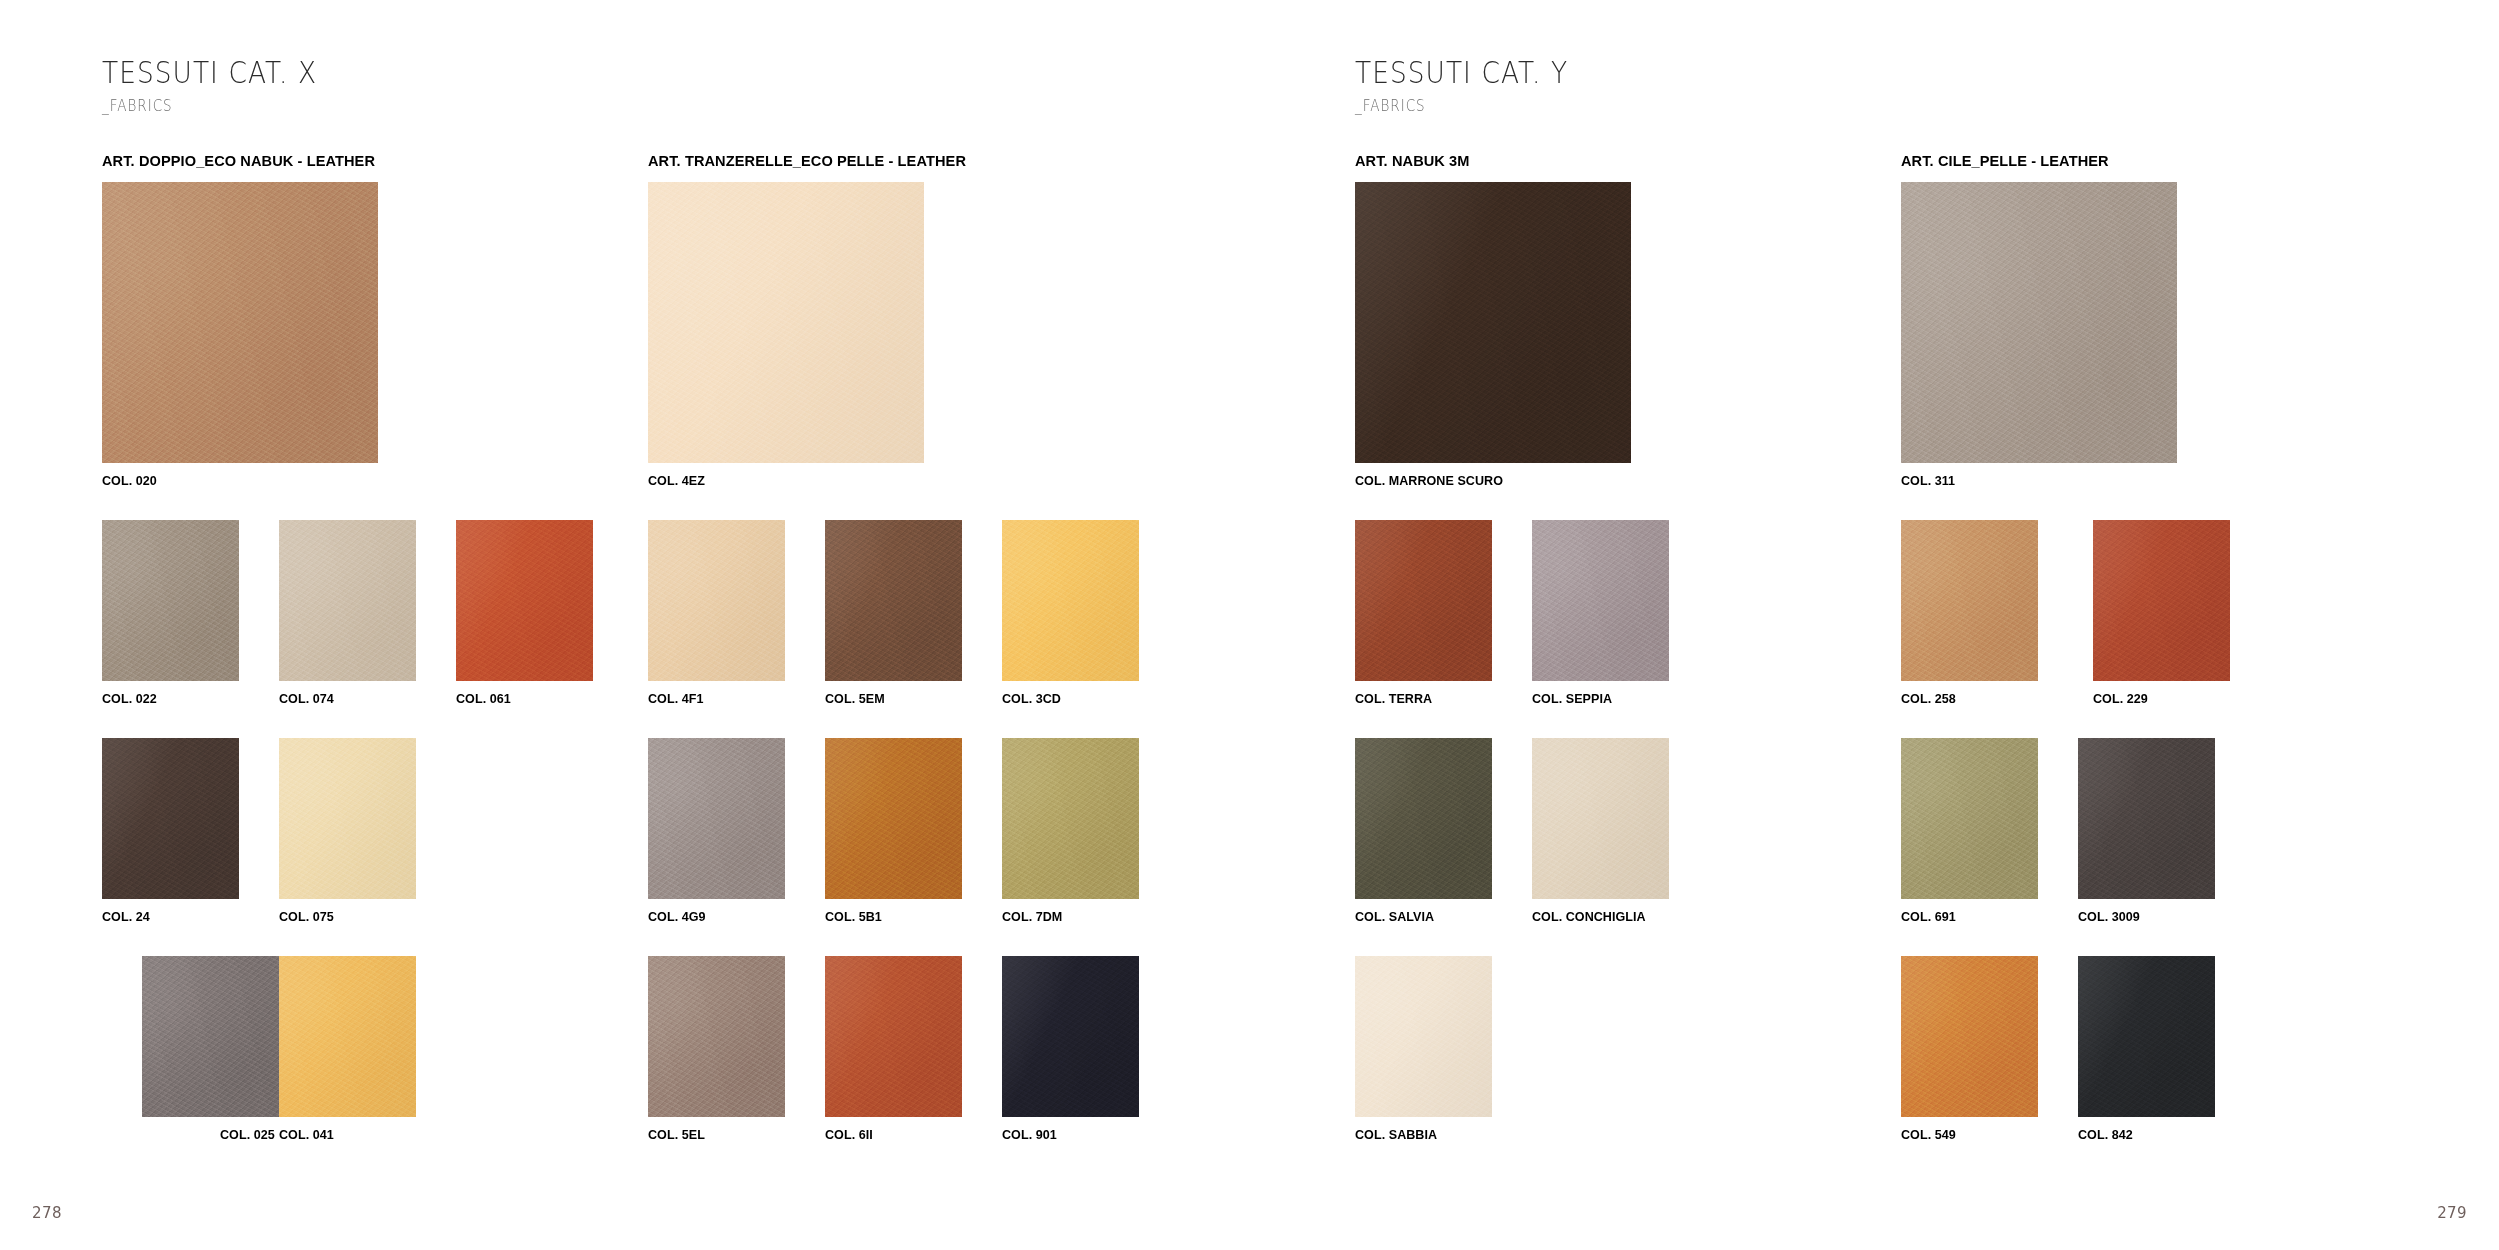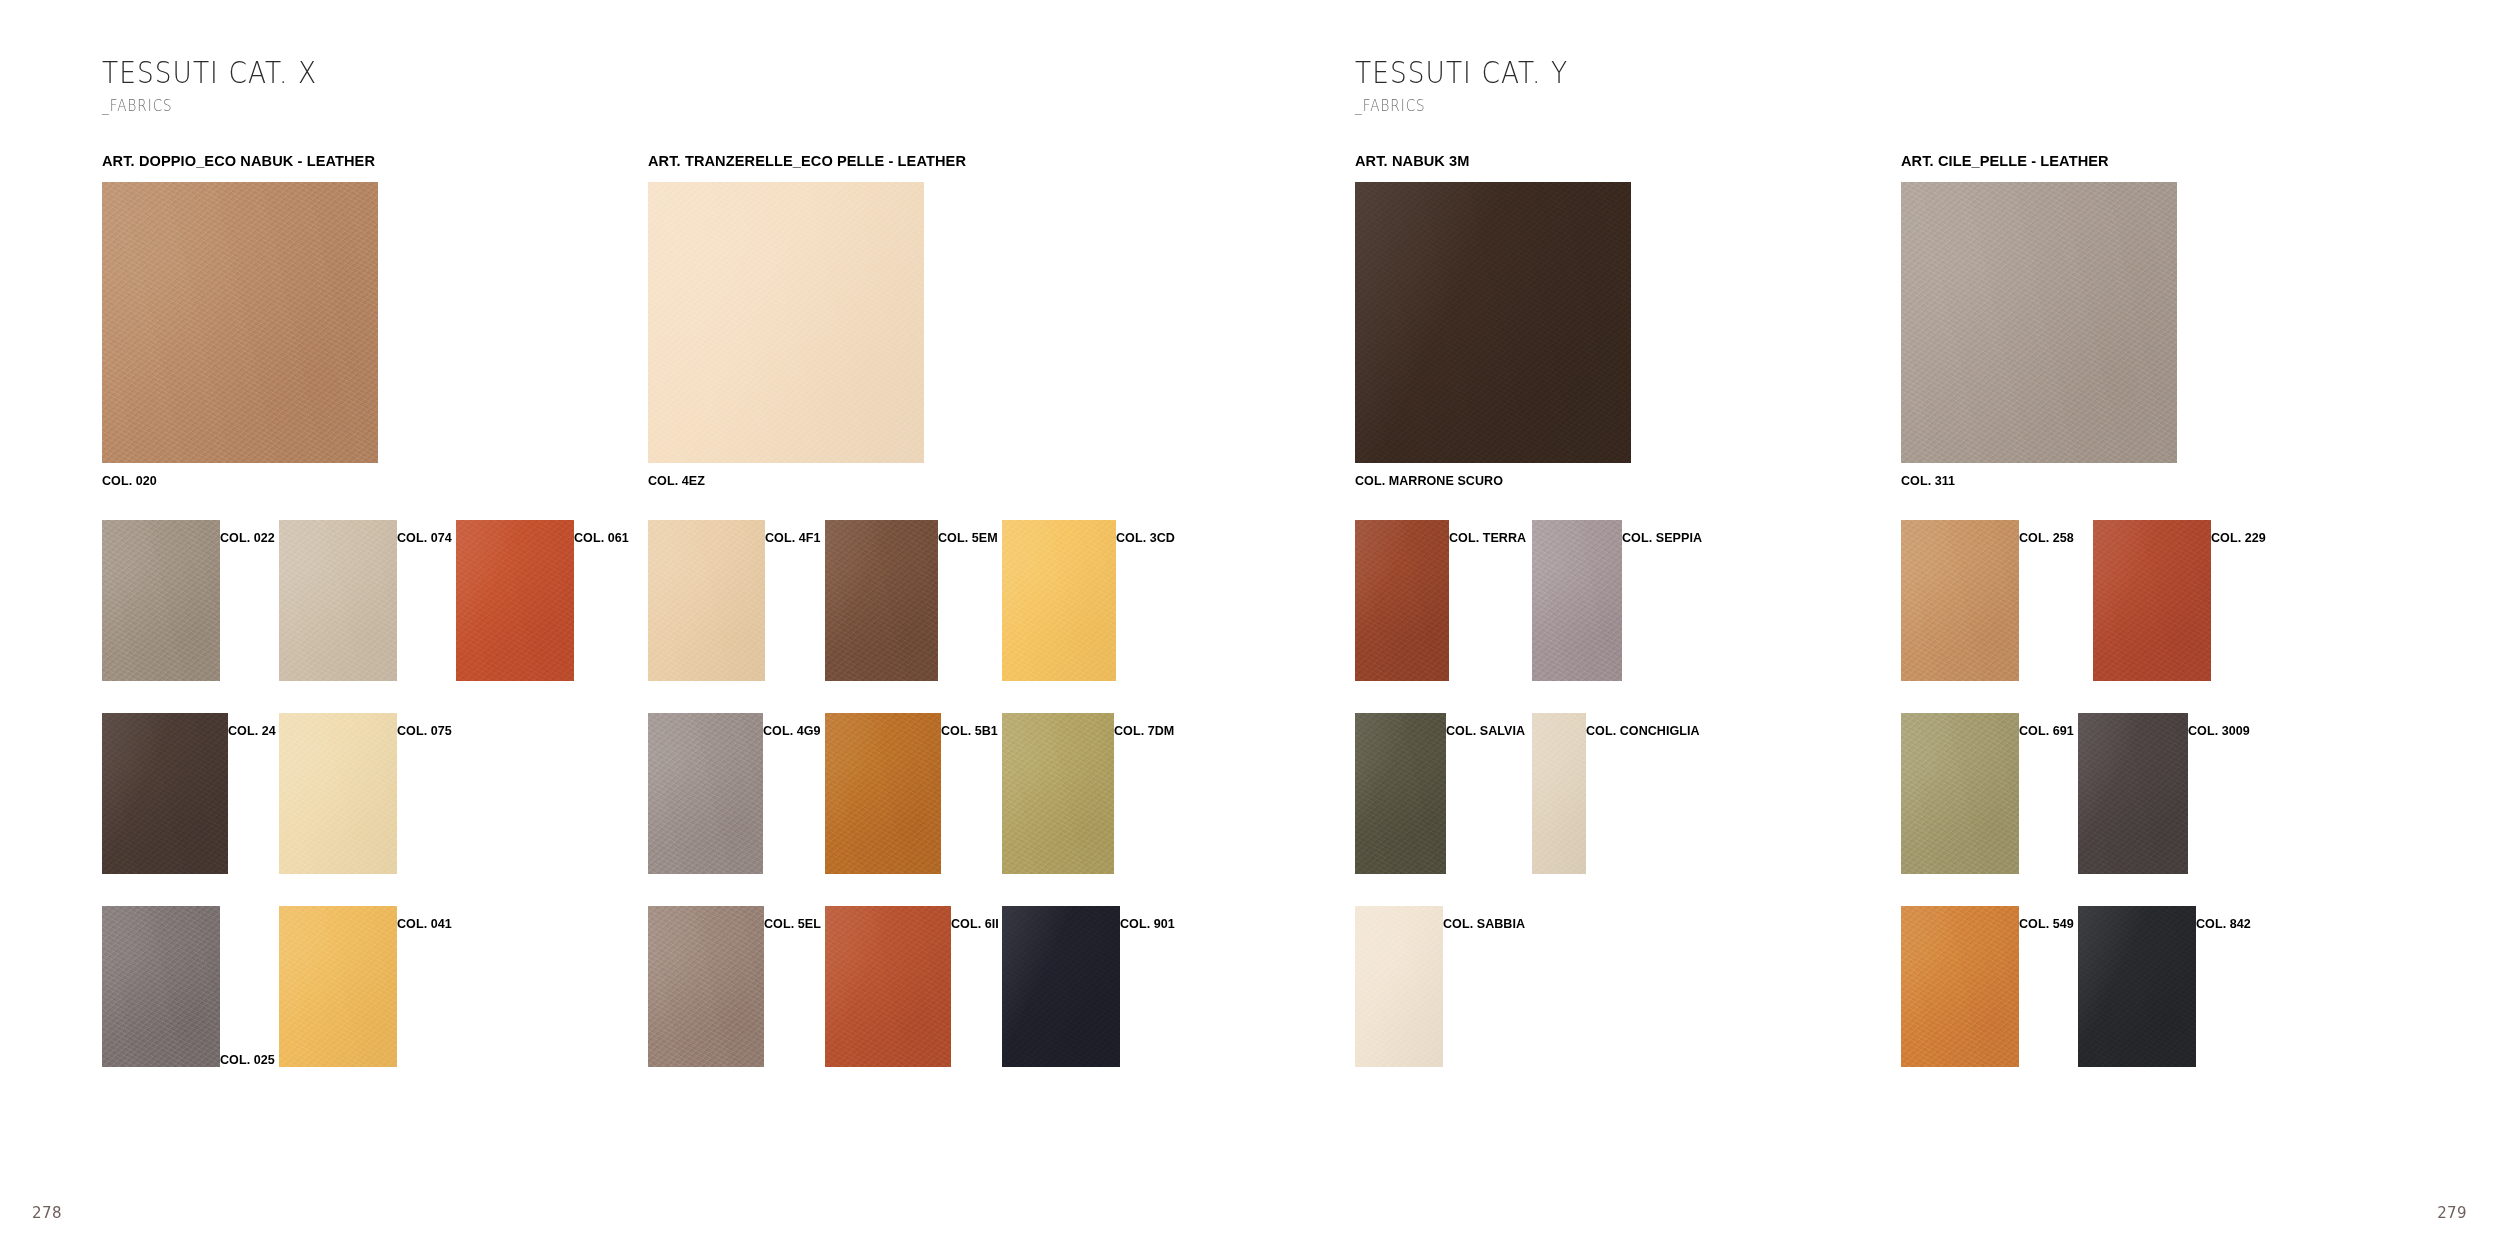--- a/index.html
+++ b/index.html
@@ -120,21 +120,21 @@
     color: #000000;
     white-space: nowrap;
     margin-top: 10px;
     transform: scaleX(0.93);
     transform-origin: left center;
   }
 
   .row {
     display: flex;
   }
-  .cell { display: flex; flex-direction: row; }
+  .cell { display: flex; flex-direction: column; }
 
   
   .folio {
     position: absolute;
     bottom: 28px;
     font-family: "DejaVu Sans", sans-serif;
     font-size: 15px;
     color: #6e5f5c;
     letter-spacing: 0.4px;
   }

